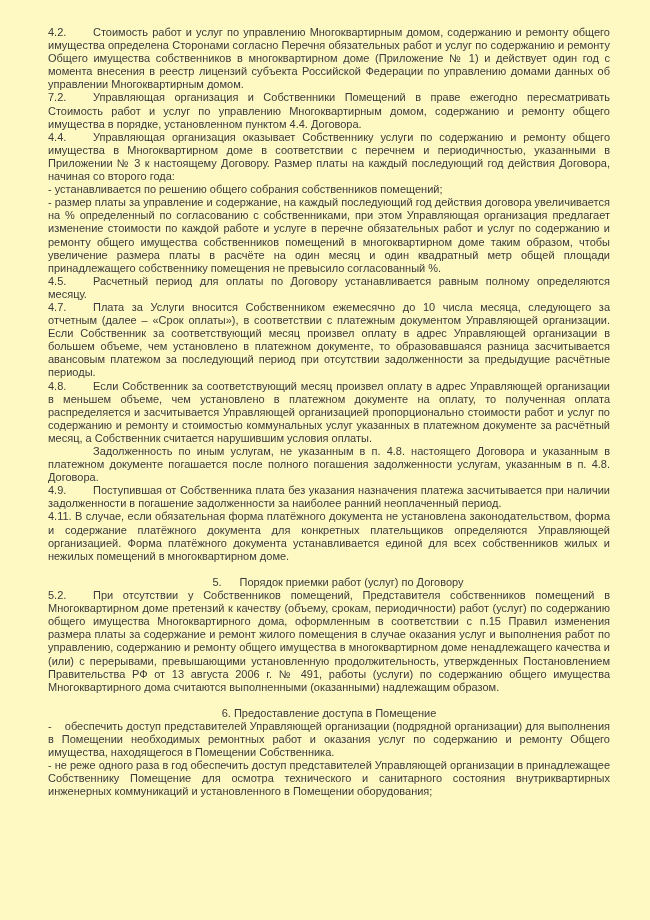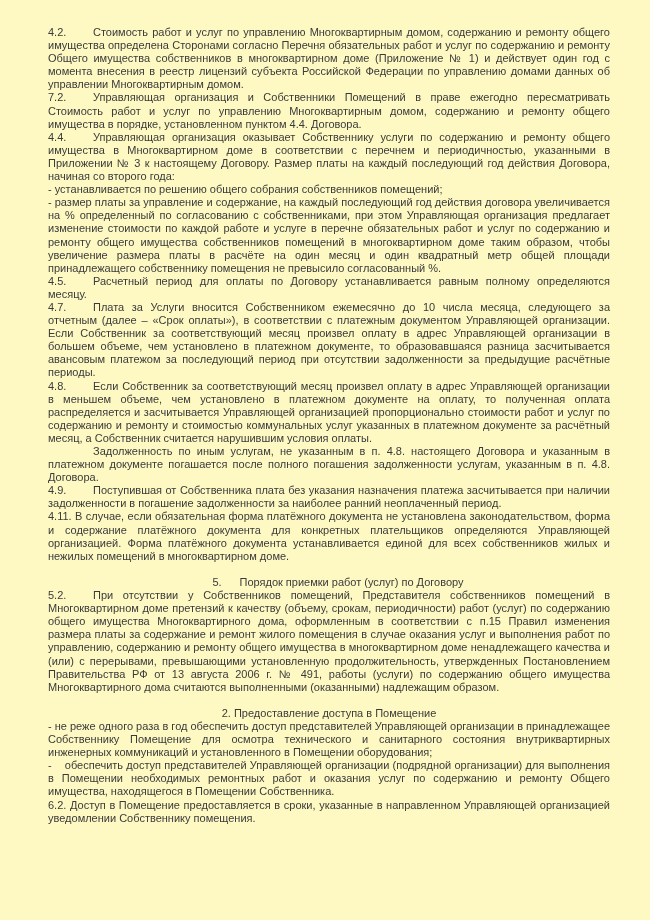--- a/index.html
+++ b/index.html
@@ -53,18 +53,17 @@
       <p class="blk clause"><span class="pnum">4.5.</span><span>Расчетный период для оплаты по Договору устанавливается равным полному определяются месяцу.</span></p>
       <p class="blk clause"><span class="pnum">4.7.</span><span>Плата за Услуги вносится Собственником ежемесячно до 10 числа месяца, следующего за отчетным (далее – «Срок оплаты»), в соответствии с платежным документом Управляющей организации. Если Собственник за соответствующий месяц произвел оплату в адрес Управляющей организации в большем объеме, чем установлено в платежном документе, то образовавшаяся разница засчитывается авансовым платежом за последующий период при отсутствии задолженности за предыдущие расчётные периоды.</span></p>
       <p class="blk clause"><span class="pnum">4.8.</span><span>Если Собственник за соответствующий месяц произвел оплату в адрес Управляющей организации в меньшем объеме, чем установлено в платежном документе на оплату, то полученная оплата распределяется и засчитывается Управляющей организацией пропорционально стоимости работ и услуг по содержанию и ремонту и стоимостью коммунальных услуг указанных в платежном документе за расчётный месяц, а Собственник считается нарушившим условия оплаты.</span></p>
       <p class="blk indent"><span>Задолженность по иным услугам, не указанным в п. 4.8. настоящего Договора и указанным в платежном документе погашается после полного погашения задолженности услугам, указанным в п. 4.8. Договора.</span></p>
       <p class="blk clause"><span class="pnum">4.9.</span><span>Поступившая от Собственника плата без указания назначения платежа засчитывается при наличии задолженности в погашение задолженности за наиболее ранний неоплаченный период.</span></p>
       <p class="blk text"><span>4.11. В случае, если обязательная форма платёжного документа не установлена законодательством, форма и содержание платёжного документа для конкретных плательщиков определяются Управляющей организацией. Форма платёжного документа устанавливается единой для всех собственников жилых и нежилых помещений в многоквартирном доме.</span></p>
       <p class="blk spacer">&nbsp;</p>
       <p class="blk heading"><span class="pnum">5.</span><span>Порядок приемки работ (услуг) по Договору</span></p>
       <p class="blk clause"><span class="pnum">5.2.</span><span>При отсутствии у Собственников помещений, Представителя собственников помещений в Многоквартирном доме претензий к качеству (объему, срокам, периодичности) работ (услуг) по содержанию общего имущества Многоквартирного дома, оформленным в соответствии с п.15 Правил изменения размера платы за содержание и ремонт жилого помещения в случае оказания услуг и выполнения работ по управлению, содержанию и ремонту общего имущества в многоквартирном доме ненадлежащего качества и (или) с перерывами, превышающими установленную продолжительность, утвержденных Постановлением Правительства РФ от 13 августа 2006 г. № 491, работы (услуги) по содержанию общего имущества Многоквартирного дома считаются выполненными (оказанными) надлежащим образом.</span></p>
       <p class="blk spacer">&nbsp;</p>
-      <p class="blk heading-inline"><span>2. Предоставление доступа в Помещение</span></p>
+      <p class="blk heading-inline"><span>6. Предоставление доступа в Помещение</span></p>
+      <p class="blk text"><span>-&nbsp;&nbsp;&nbsp;&nbsp;обеспечить доступ представителей Управляющей организации (подрядной организации) для выполнения в Помещении необходимых ремонтных работ и оказания услуг по содержанию и ремонту Общего имущества, находящегося в Помещении Собственника.</span></p>
       <p class="blk text"><span>- не реже одного раза в год обеспечить доступ представителей Управляющей организации в принадлежащее Собственнику Помещение для осмотра технического и санитарного состояния внутриквартирных инженерных коммуникаций и установленного в Помещении оборудования;</span></p>
-      <p class="blk text"><span>-&nbsp;&nbsp;&nbsp;&nbsp;обеспечить доступ представителей Управляющей организации (подрядной организации) для выполнения в Помещении необходимых ремонтных работ и оказания услуг по содержанию и ремонту Общего имущества, находящегося в Помещении Собственника.</span></p>
-      <p class="blk text"><span>6.2. Доступ в Помещение предоставляется в сроки, указанные в направленном Управляющей организацией уведомлении Собственнику помещения.</span></p>
     </div>
 </div>
 
 </body></html>

